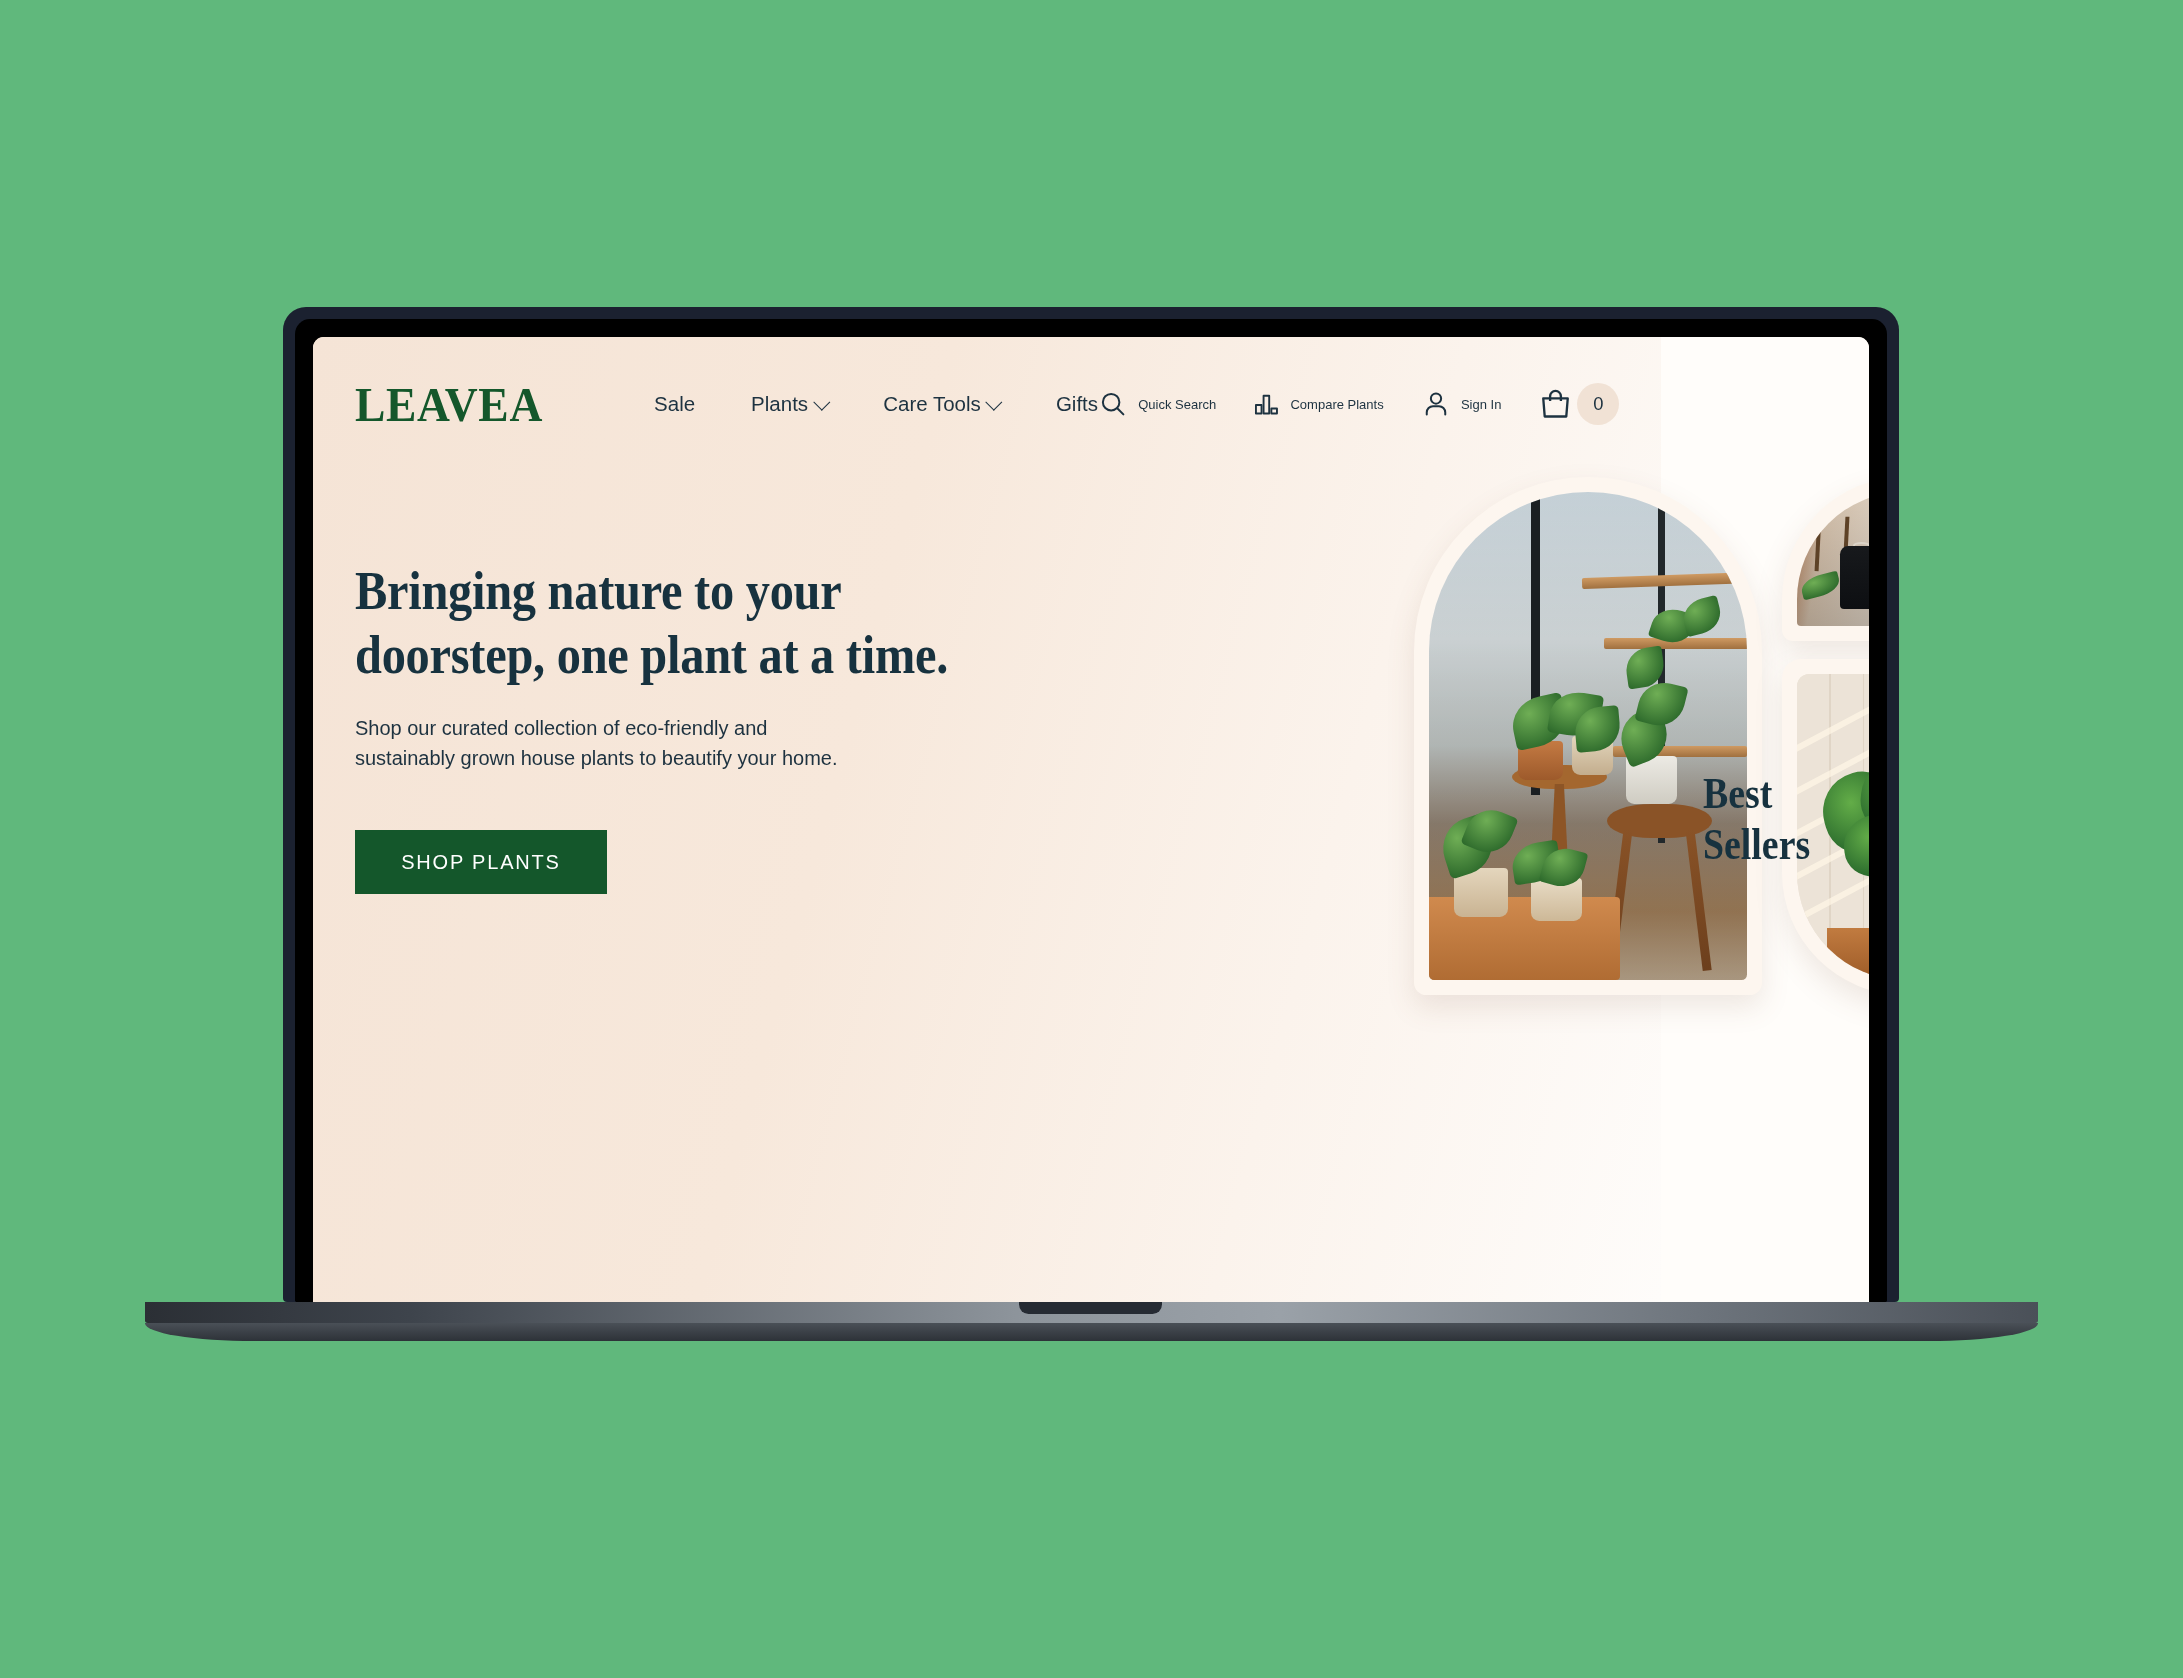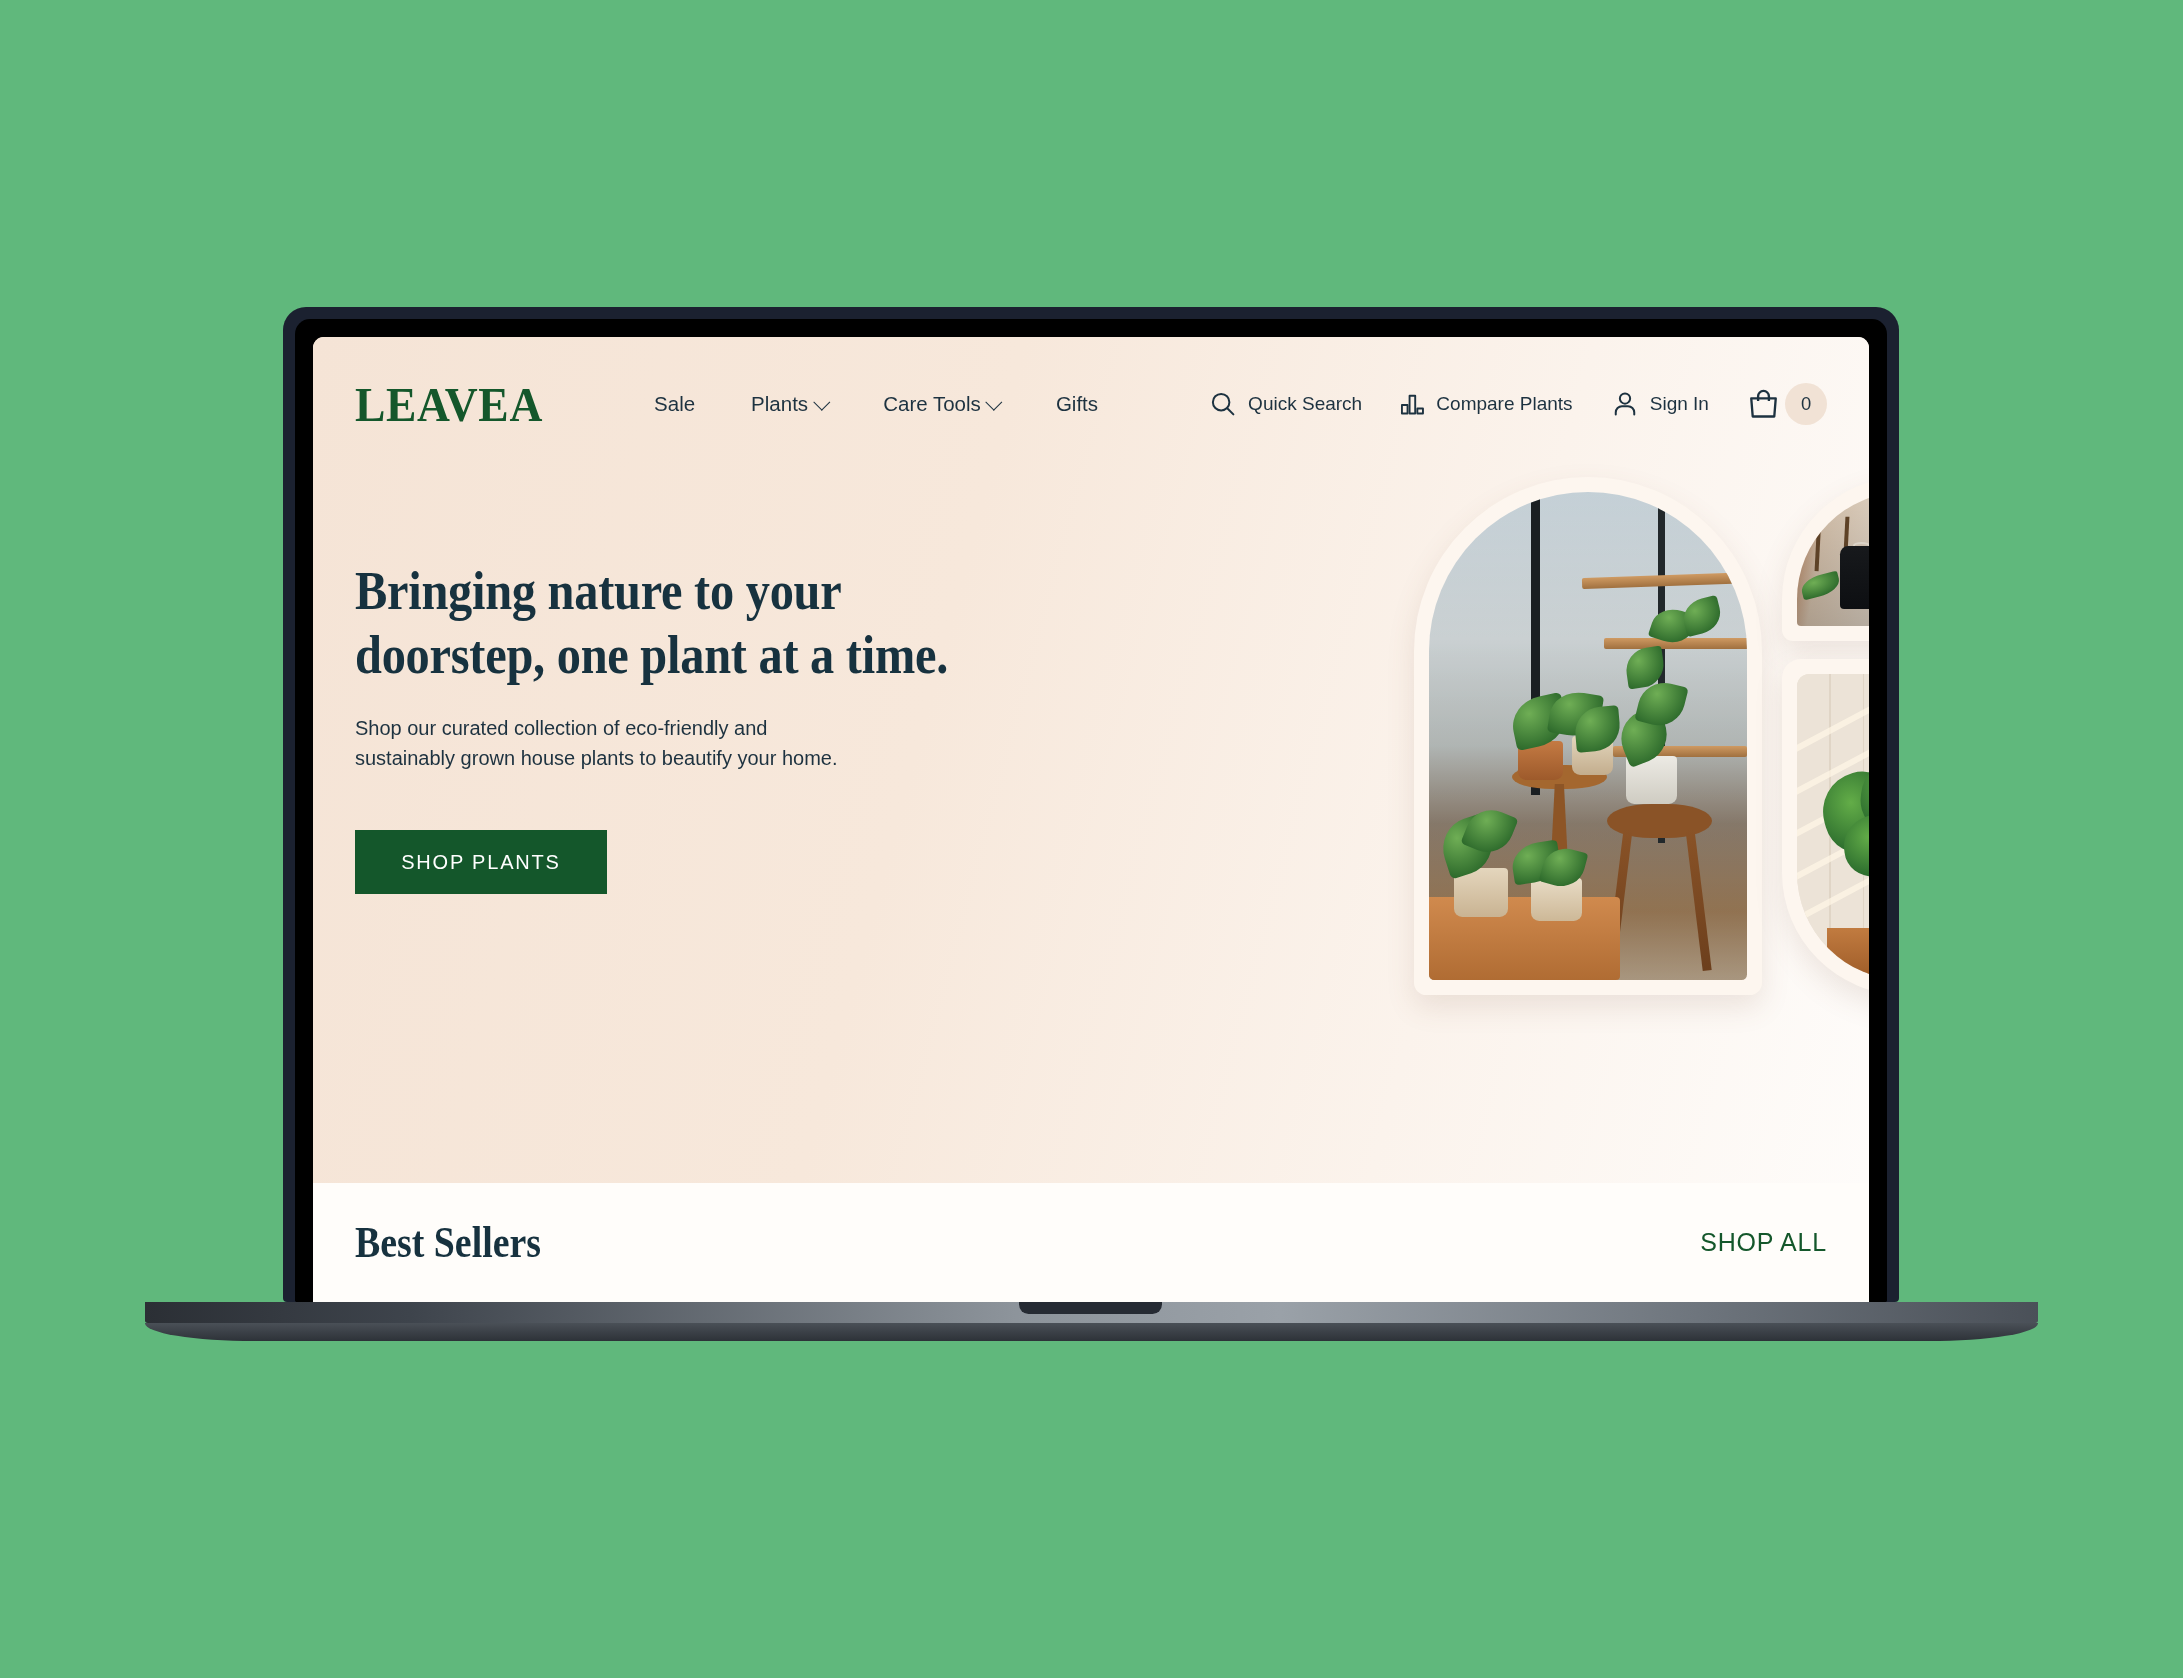--- a/index.html
+++ b/index.html
@@ -54,21 +54,21 @@
   .laptop-notch{
     position:absolute; left:736px; top:995px;
     width:143px; height:12.3px;
     background:#262b33;
     border-radius:0 0 9.5px 9.5px;
   }
 
   
   .site{
     position:absolute; inset:0;
-    display:flex; flex-direction:column;
+    display:flex; 
   }
   .hero{
     flex:0 0 846px;
     background:linear-gradient(105deg,#f5e4d6 0%, #f7e8db 40%, #fbf3ec 72%, #fefcfa 100%);
     position:relative;
   }
   .navbar{
     display:flex; align-items:center;
     padding:33px 42px 0 42px;
     height:102px;
@@ -101,21 +101,21 @@
     transform:rotate(45deg) translate(-2px,-2px);
     display:inline-block;
   }
   .nav-utils{
     margin-left:auto;
     display:flex; align-items:center;
     gap:37px;
   }
   .util{
     display:flex; align-items:center; gap:10.2px;
-    font-size:19px; color:#1d3240;
+    font-size:13px; color:#1d3240;
     white-space:nowrap;
     text-align:center;
   }
   .util-icon{ display:flex; align-items:center; justify-content:center; }
   .cart-wrap{ display:flex; align-items:center; gap:4.1px; }
   .cart-badge{
     width:42px; height:42px; border-radius:50%;
     background:#f1e2d5;
     display:flex; align-items:center; justify-content:center;
     font-size:18.4px; color:#1d3240;

